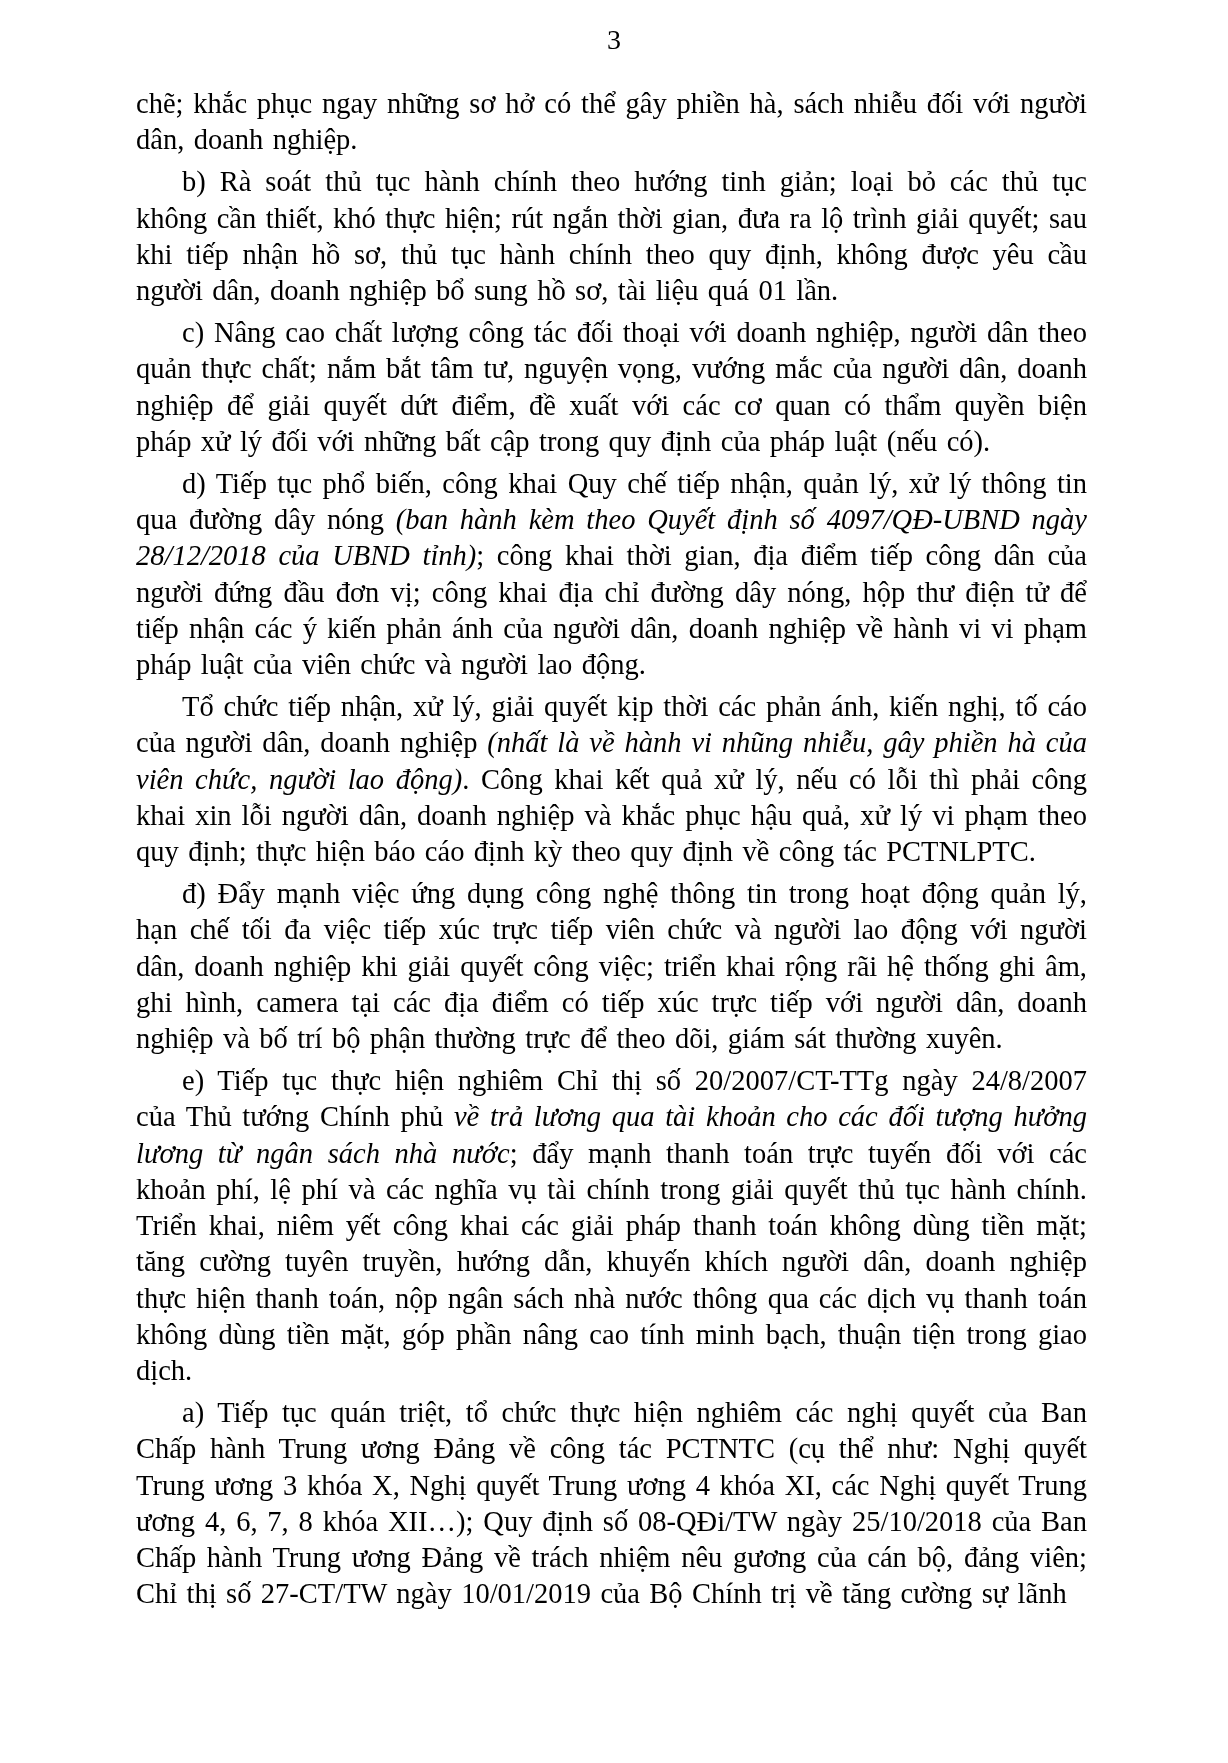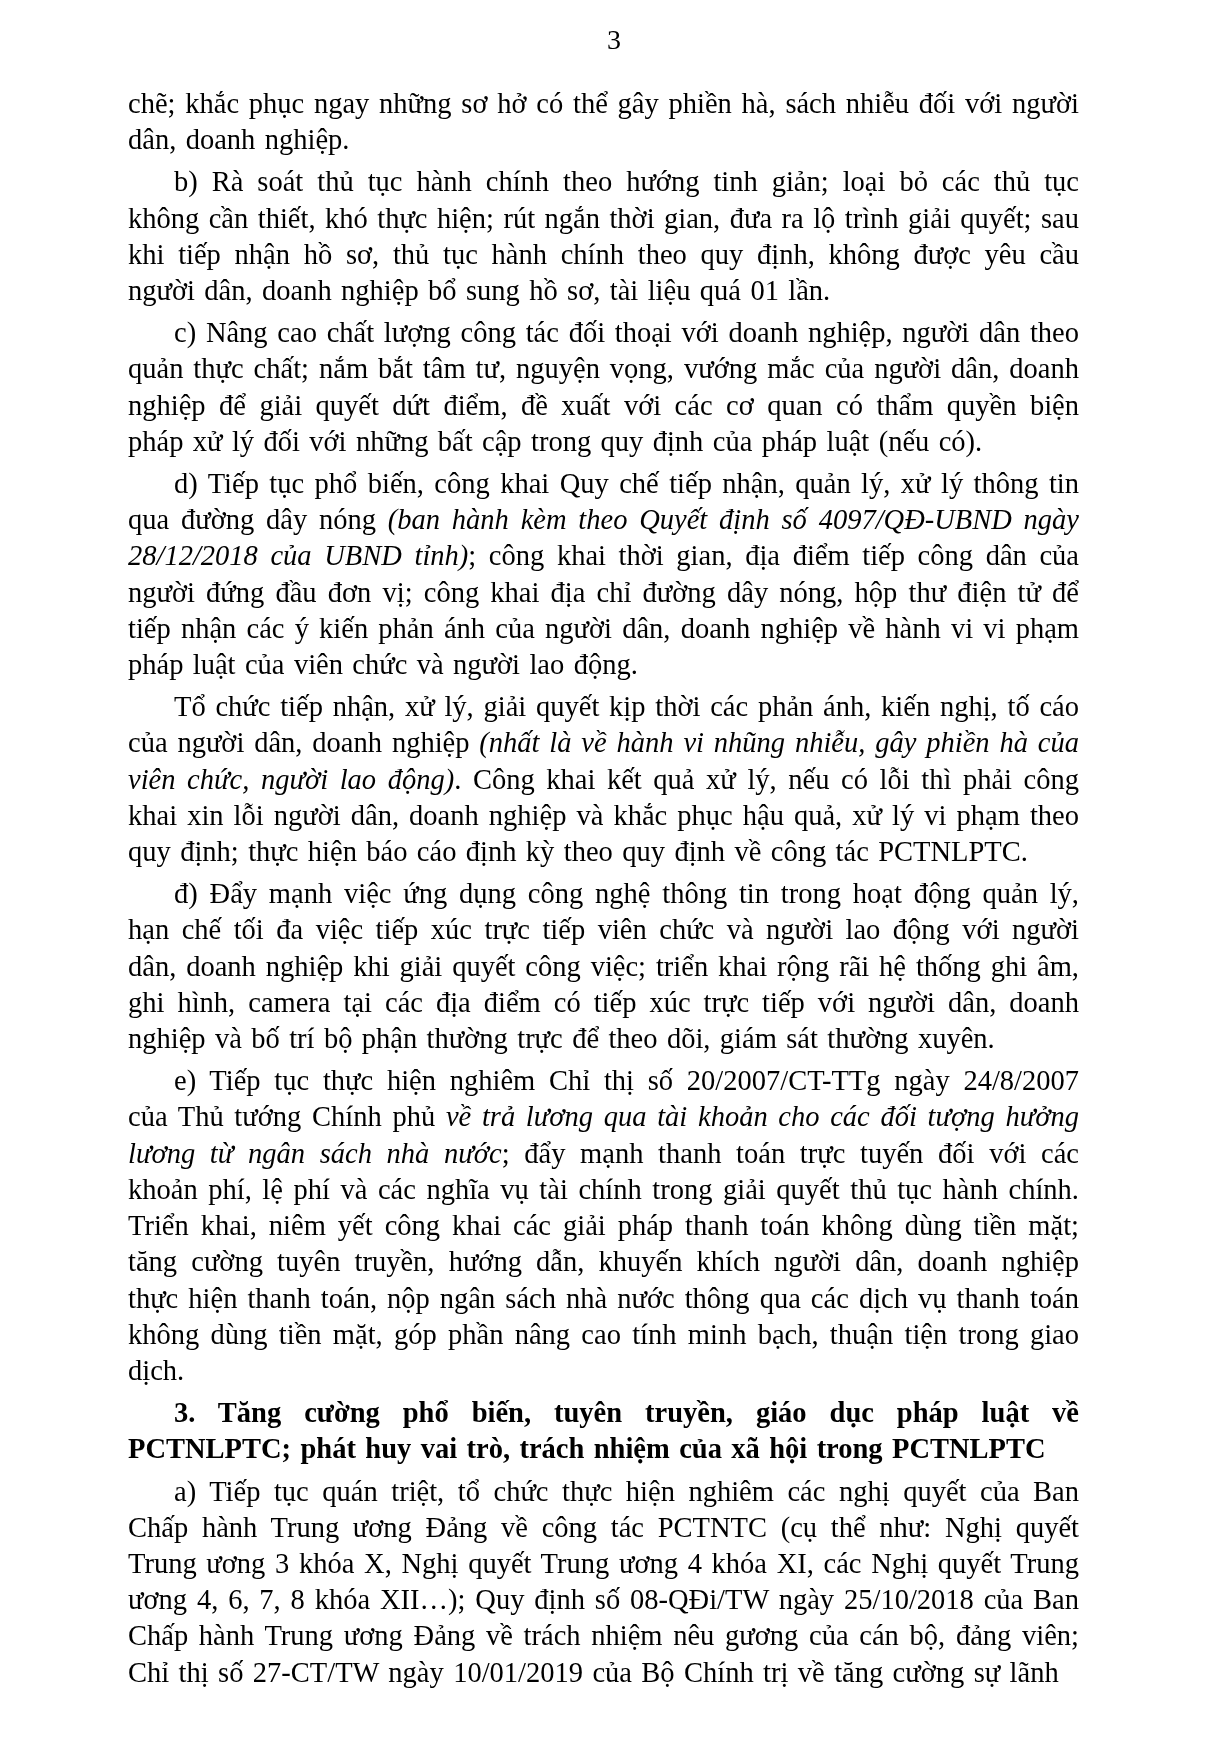--- a/index.html
+++ b/index.html
@@ -22,21 +22,21 @@
     top: 24px;
     left: 0;
     width: 100%;
     text-align: center;
     font-size: 28px;
     line-height: 32px;
   }
   .content {
     position: absolute;
     top: 86px;
-    left: 128px;
+    left: 136px;
     width: 951px;
   }
   .para {
     font-size: 28.5px;
     line-height: 36.2px;
     text-align: justify;
     text-indent: 46px;
     margin-bottom: 6px;
     word-spacing: 0.08em;
   }
@@ -60,18 +60,17 @@
     <p class="para"><span>c) Nâng cao chất lượng công tác đối thoại với doanh nghiệp, người dân theo quản thực chất; nắm bắt tâm tư, nguyện vọng, vướng mắc của người dân, doanh nghiệp để giải quyết dứt điểm, đề xuất với các cơ quan có thẩm quyền biện pháp xử lý đối với những bất cập trong quy định của pháp luật (nếu có).</span></p>
 
     <p class="para"><span>d) Tiếp tục phổ biến, công khai Quy chế tiếp nhận, quản lý, xử lý thông tin qua đường dây nóng </span><span class="run-italic">(ban hành kèm theo Quyết định số 4097/QĐ-UBND ngày 28/12/2018 của UBND tỉnh)</span><span>; công khai thời gian, địa điểm tiếp công dân của người đứng đầu đơn vị; công khai địa chỉ đường dây nóng, hộp thư điện tử để tiếp nhận các ý kiến phản ánh của người dân, doanh nghiệp về hành vi vi phạm pháp luật của viên chức và người lao động.</span></p>
 
     <p class="para"><span>Tổ chức tiếp nhận, xử lý, giải quyết kịp thời các phản ánh, kiến nghị, tố cáo của người dân, doanh nghiệp </span><span class="run-italic">(nhất là về hành vi nhũng nhiễu, gây phiền hà của viên chức, người lao động)</span><span>. Công khai kết quả xử lý, nếu có lỗi thì phải công khai xin lỗi người dân, doanh nghiệp và khắc phục hậu quả, xử lý vi phạm theo quy định; thực hiện báo cáo định kỳ theo quy định về công tác PCTNLPTC.</span></p>
 
     <p class="para"><span>đ) Đẩy mạnh việc ứng dụng công nghệ thông tin trong hoạt động quản lý, hạn chế tối đa việc tiếp xúc trực tiếp viên chức và người lao động với người dân, doanh nghiệp khi giải quyết công việc; triển khai rộng rãi hệ thống ghi âm, ghi hình, camera tại các địa điểm có tiếp xúc trực tiếp với người dân, doanh nghiệp và bố trí bộ phận thường trực để theo dõi, giám sát thường xuyên.</span></p>
 
     <p class="para"><span>e) Tiếp tục thực hiện nghiêm Chỉ thị số 20/2007/CT-TTg ngày 24/8/2007 của Thủ tướng Chính phủ </span><span class="run-italic">về trả lương qua tài khoản cho các đối tượng hưởng lương từ ngân sách nhà nước</span><span>; đẩy mạnh thanh toán trực tuyến đối với các khoản phí, lệ phí và các nghĩa vụ tài chính trong giải quyết thủ tục hành chính. Triển khai, niêm yết công khai các giải pháp thanh toán không dùng tiền mặt; tăng cường tuyên truyền, hướng dẫn, khuyến khích người dân, doanh nghiệp thực hiện thanh toán, nộp ngân sách nhà nước thông qua các dịch vụ thanh toán không dùng tiền mặt, góp phần nâng cao tính minh bạch, thuận tiện trong giao dịch.</span></p>
 
-    <p class="para heading"><span>3. Tăng cường phổ biến, tuyên truyền, giáo dục pháp luật về PCTNLPTC; phát huy vai trò, trách nhiệm của xã hội trong PCTNLPTC</span></p>
 
     <p class="para"><span>a) Tiếp tục quán triệt, tổ chức thực hiện nghiêm các nghị quyết của Ban Chấp hành Trung ương Đảng về công tác PCTNTC (cụ thể như: Nghị quyết Trung ương 3 khóa X, Nghị quyết Trung ương 4 khóa XI, các Nghị quyết Trung ương 4, 6, 7, 8 khóa XII…); Quy định số 08-QĐi/TW ngày 25/10/2018 của Ban Chấp hành Trung ương Đảng về trách nhiệm nêu gương của cán bộ, đảng viên; Chỉ thị số 27-CT/TW ngày 10/01/2019 của Bộ Chính trị về tăng cường sự lãnh</span></p>
 
   </div>
 </div>
 
 </body></html>

